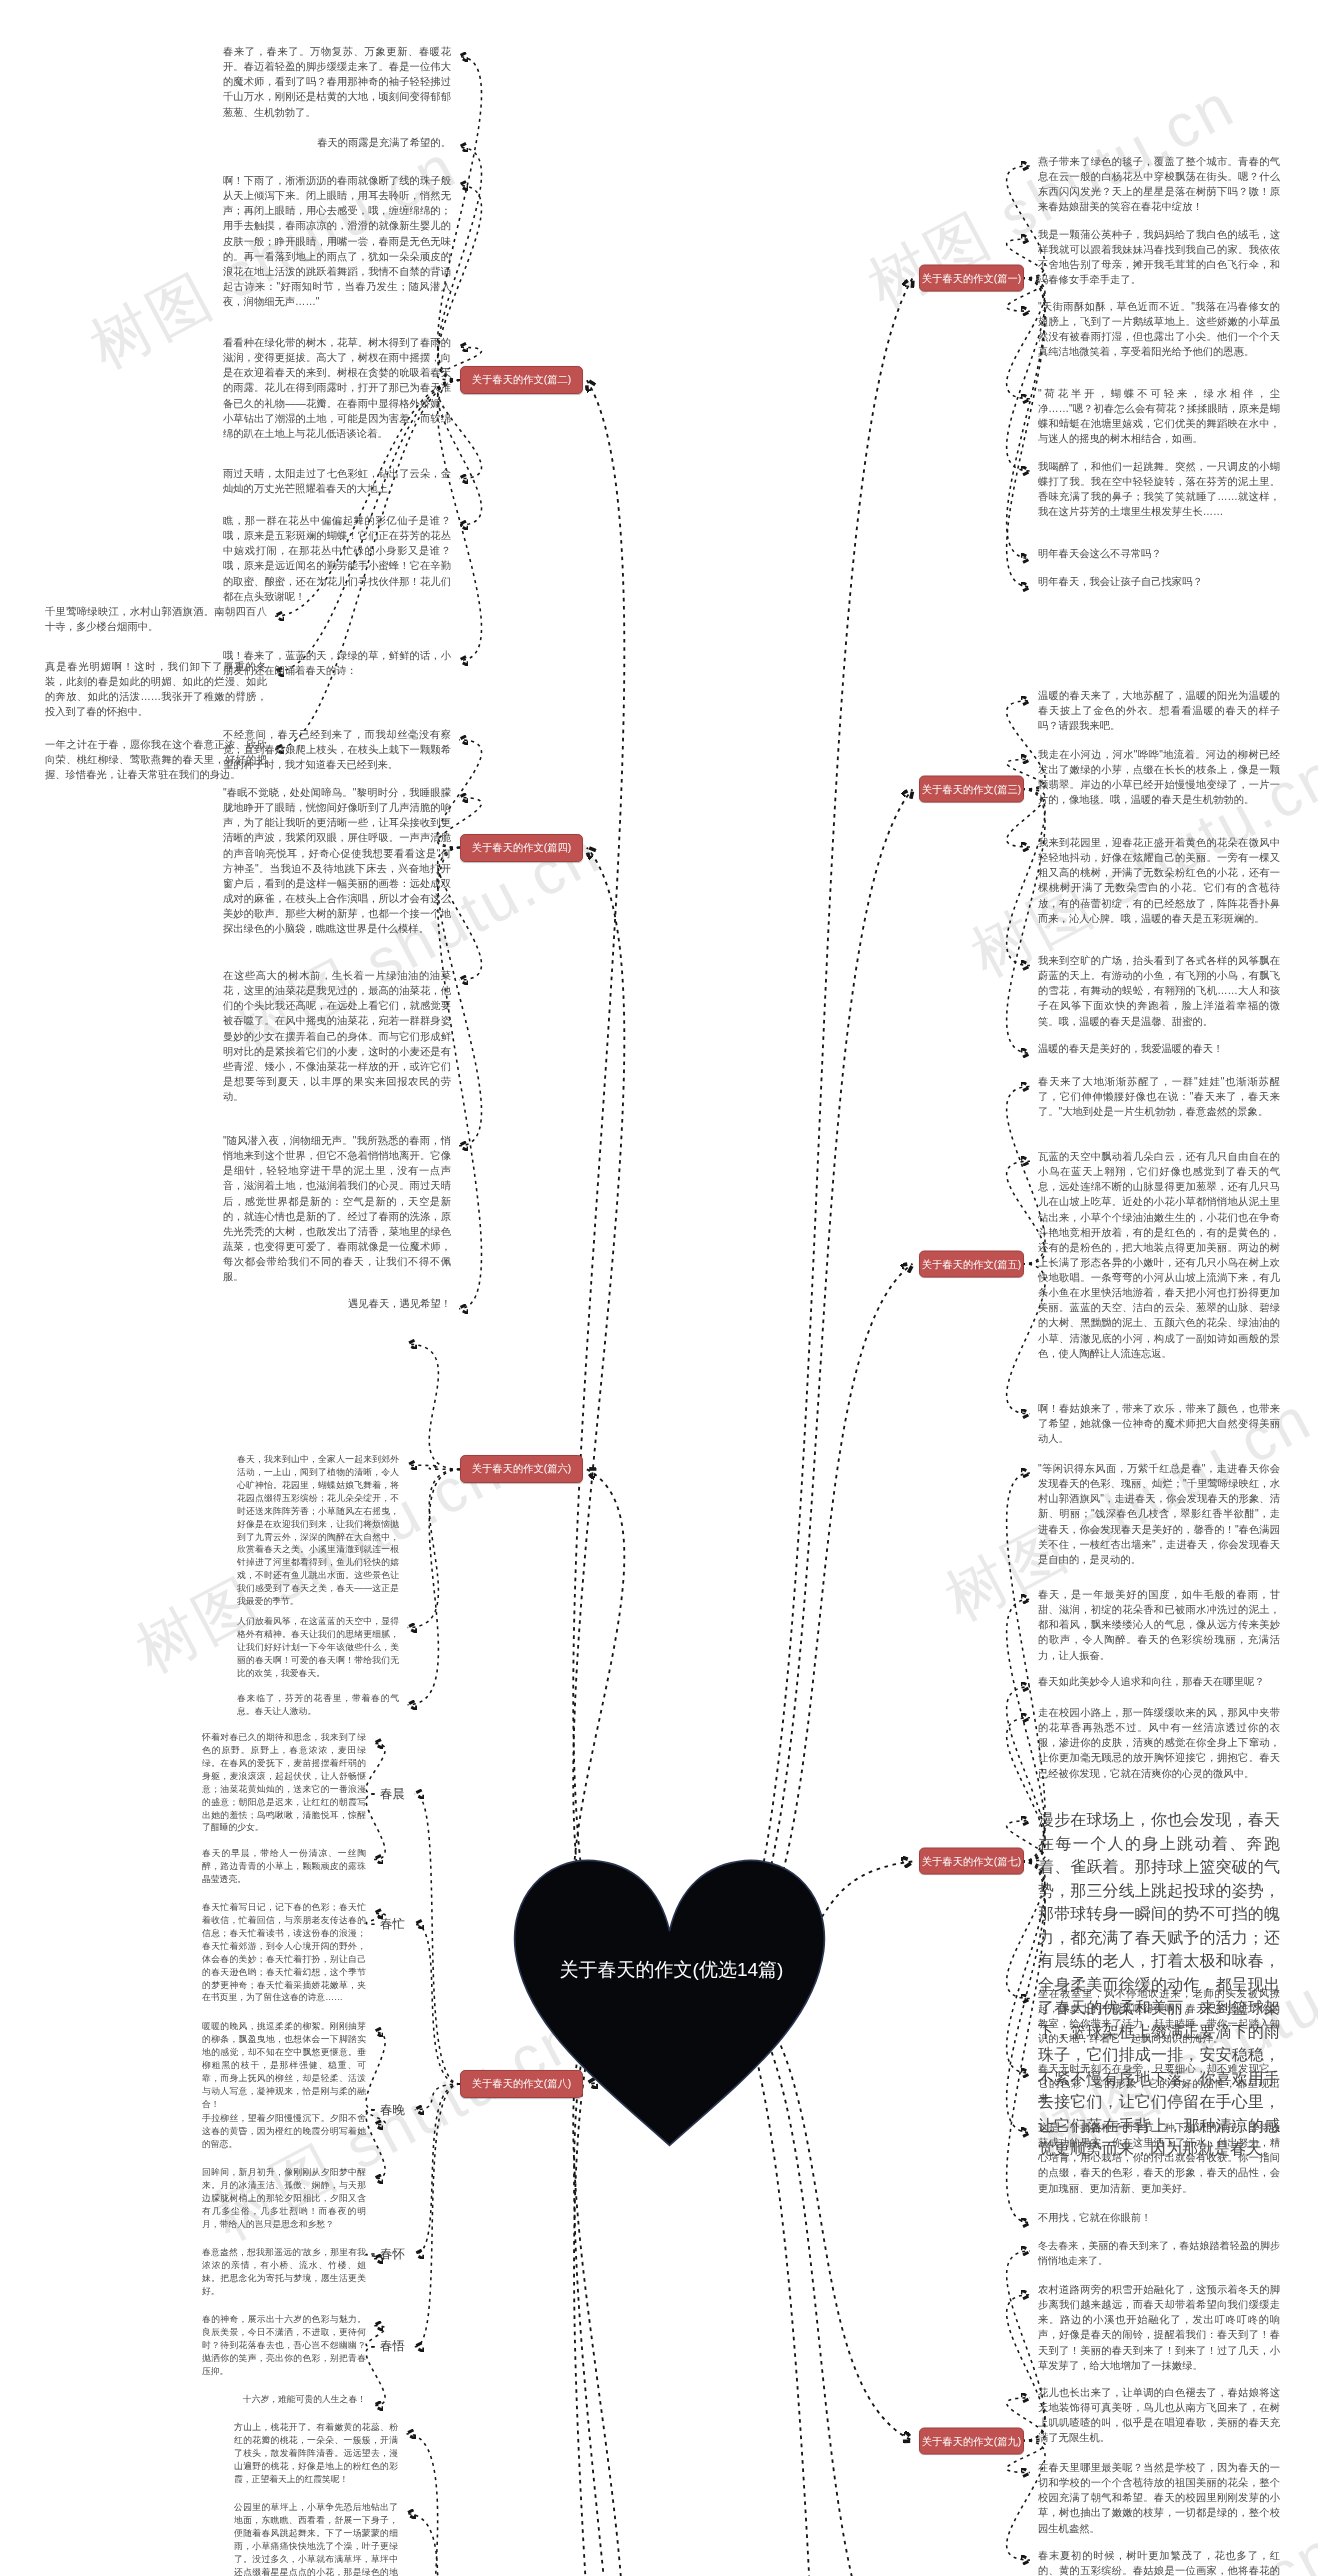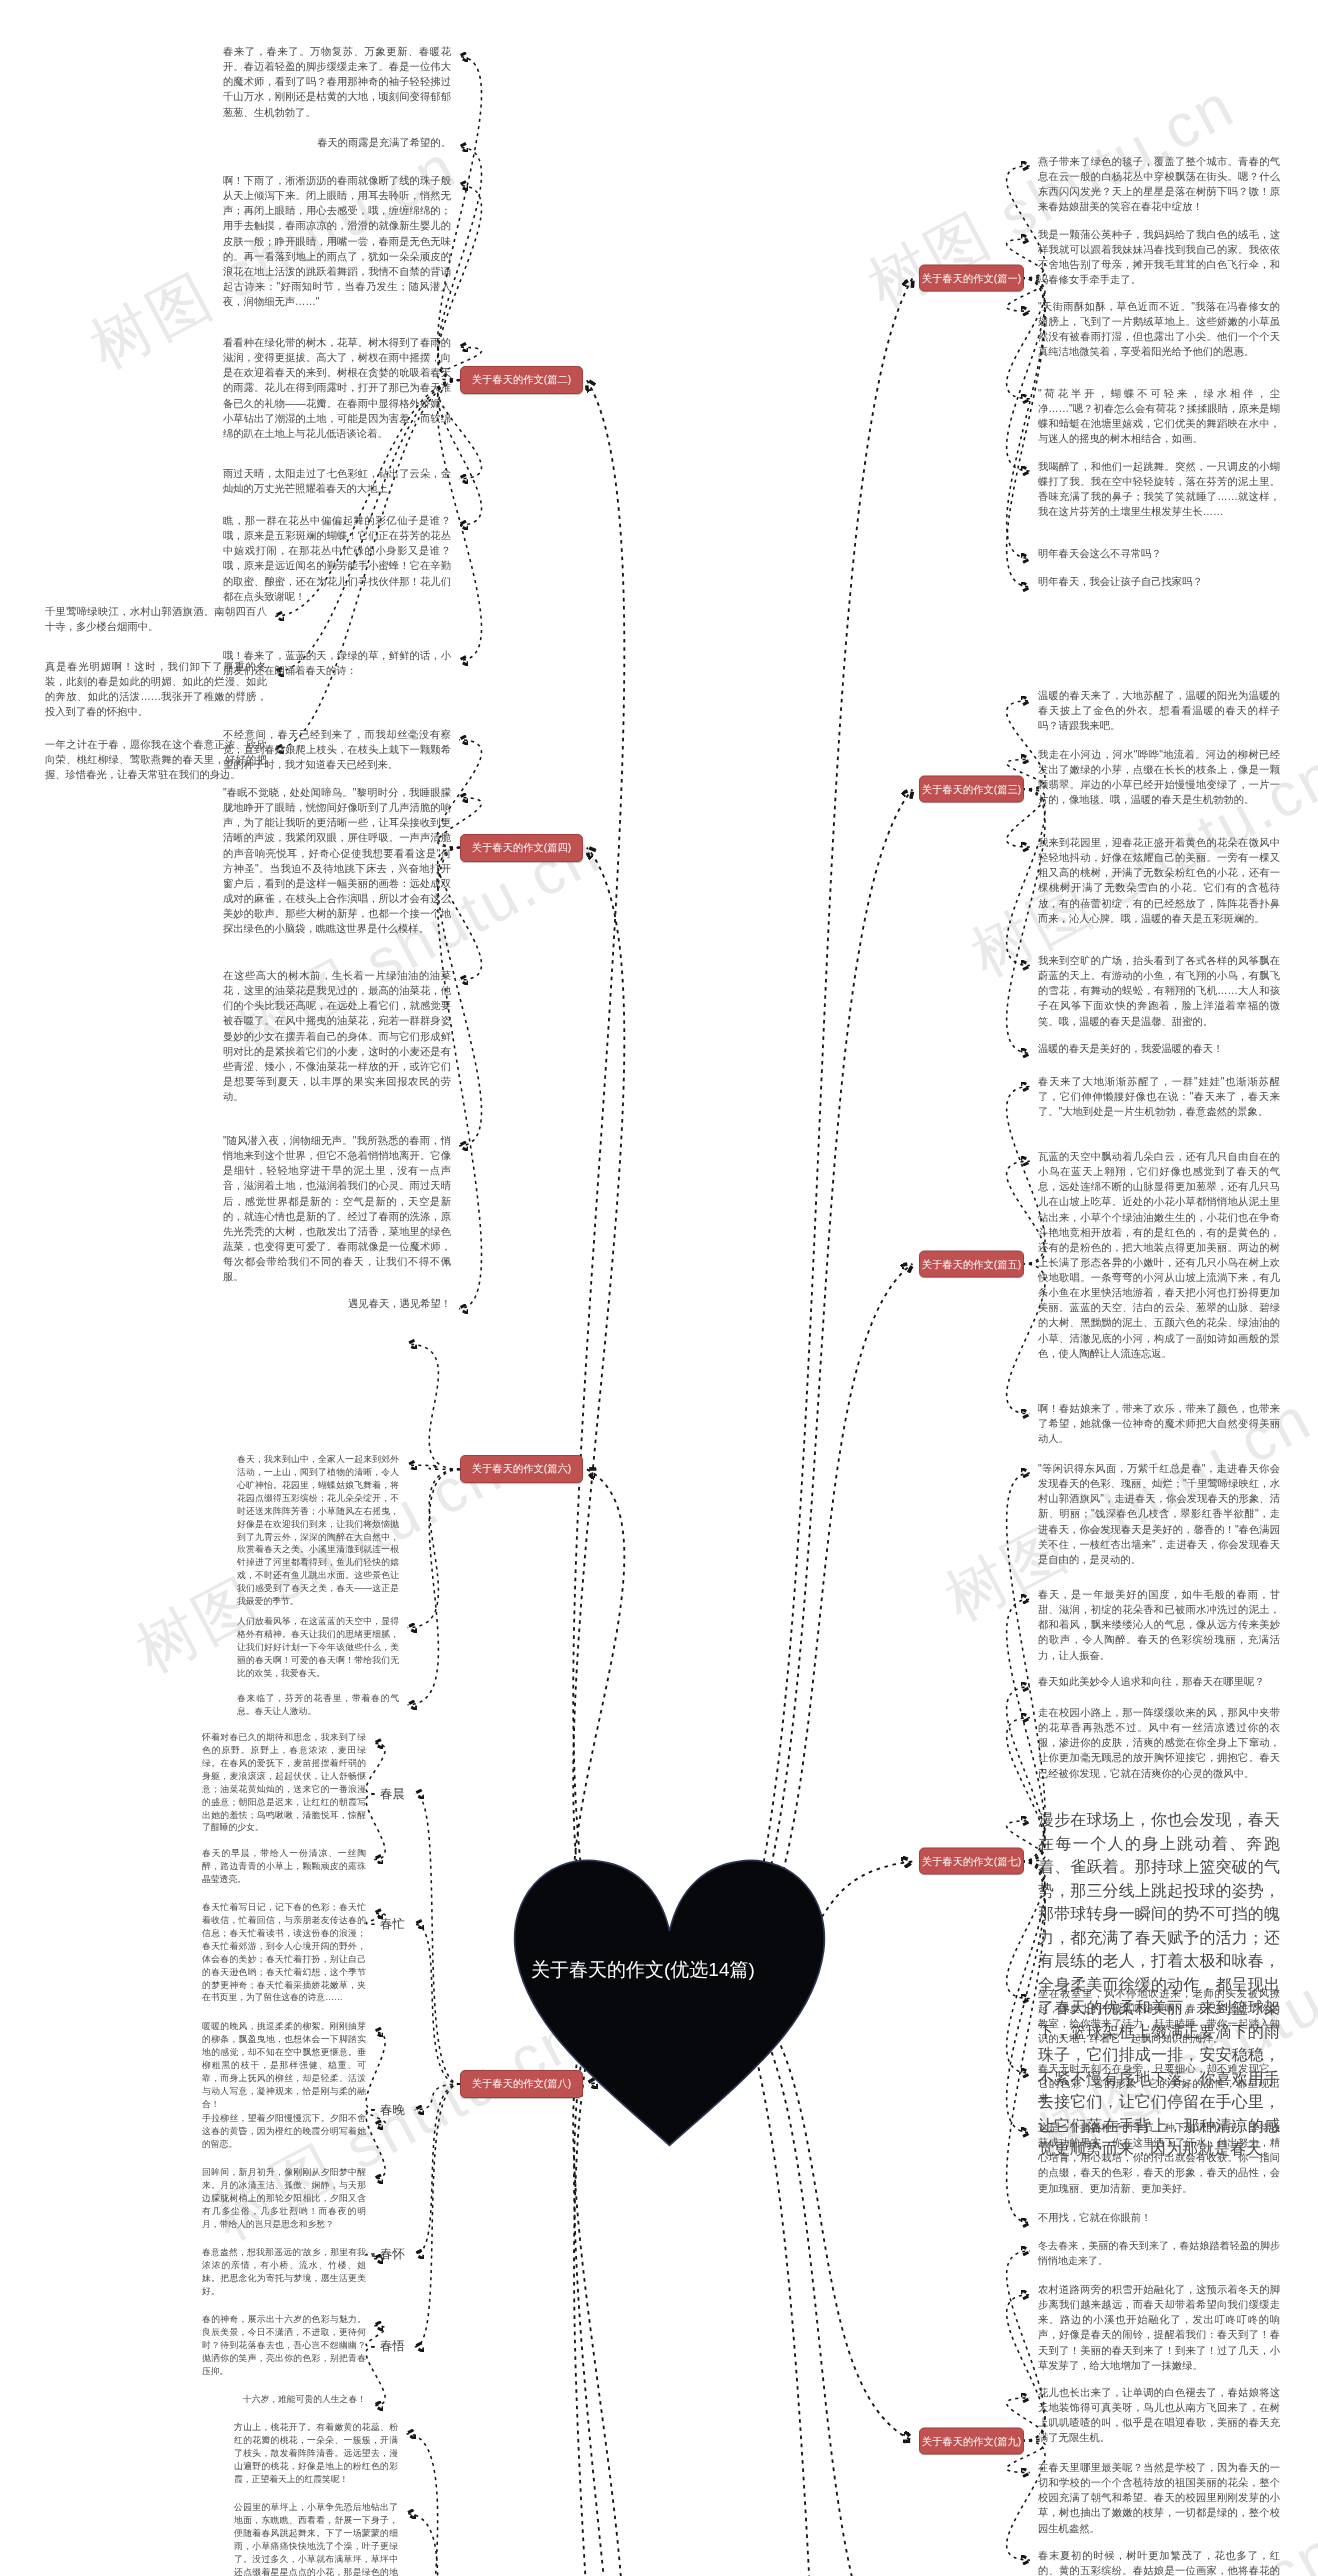--- a/index.html
+++ b/index.html
@@ -14,21 +14,21 @@
   #edges path.main{stroke-width:3.6;stroke-dasharray:7 9;}
   .blk{position:absolute;color:#474747;text-align:justify;line-height:1.47;z-index:2;}
   .blk.ar{text-align:right;}
   .node{position:absolute;background:#bf5150;border:1px solid #9f403e;border-radius:5.2px;
         color:#ffffff;display:flex;align-items:center;justify-content:center;
         font-size:10.3px;white-space:nowrap;z-index:3;transform:translateY(-50%);
         box-shadow:0 0.5px 1px rgba(0,0,0,.25);}
   .sub{position:absolute;color:#3d3d3d;font-size:12.4px;z-index:2;white-space:nowrap;}
   #heart{position:absolute;left:502px;top:1828px;width:335px;height:340px;z-index:3;}
   #heart-title{position:absolute;left:531px;top:1958px;width:281px;z-index:4;
-       color:#ffffff;font-size:19px;line-height:1.3;text-align:left;}
+       color:#ffffff;font-size:19px;line-height:1.3;text-align:center;}
 </style>
 </head>
 <body>
 
 <div id="map">
   <div id="wms">
       <div class="wm" style="left: 72px; top: 216px;">树图 shutu.cn</div>
       <div class="wm" style="left: 850px; top: 155px;">树图 shutu.cn</div>
       <div class="wm" style="left: 216px; top: 902px;">树图 shutu.cn</div>
       <div class="wm" style="left: 953px; top: 824px;">树图 shutu.cn</div>

